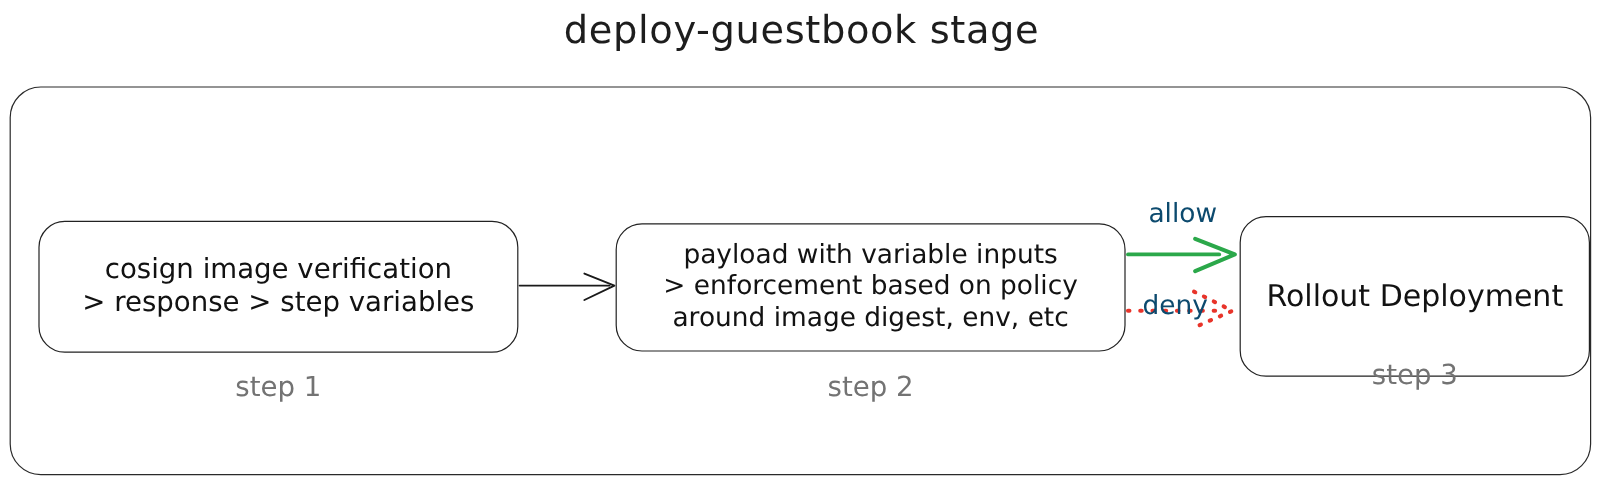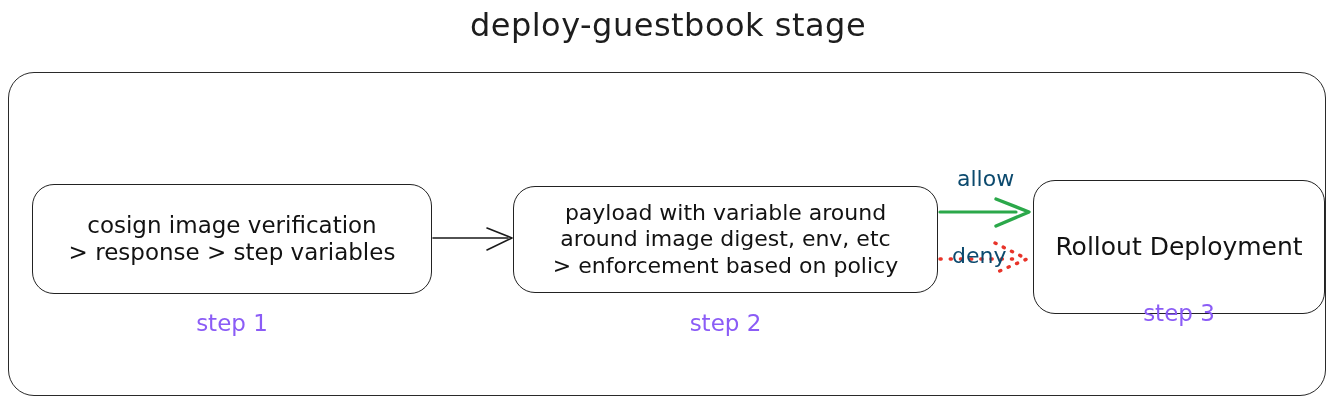--- a/index.html
+++ b/index.html
@@ -84,21 +84,21 @@
     top: 180px;
     width: 292px;
     height: 134px;
   }
   #step3-box .step-line { font-size: 25px; }
 
   
   .step-caption {
     position: absolute;
     font-size: 23px;
-    color: #8b5cf6;
+    color: #737373;
     text-align: center;
     white-space: nowrap;
   }
   #step1-caption { left: 32px; top: 310px; width: 400px; }
   #step2-caption { left: 513px; top: 310px; width: 425px; }
   #step3-caption { left: 1033px; top: 300px; width: 292px; }
 
   
   .edge-label {
     position: absolute;
@@ -144,23 +144,23 @@
   </g>
 </svg>
 
 <div class="step-box" id="step1-box">
   <div class="step-line">cosign image verification</div>
   <div class="step-line">&gt; response &gt; step variables</div>
 </div>
 <div class="step-caption" id="step1-caption">step 1</div>
 
 <div class="step-box" id="step2-box">
-  <div class="step-line">payload with variable around</div>
+  <div class="step-line">payload with variable inputs</div>
+  <div class="step-line">&gt; enforcement based on policy</div>
   <div class="step-line">around image digest, env, etc</div>
-  <div class="step-line">&gt; enforcement based on policy</div>
 </div>
 <div class="step-caption" id="step2-caption">step 2</div>
 
 <div class="step-box" id="step3-box">
   <div class="step-line">Rollout Deployment</div>
 </div>
 <div class="step-caption" id="step3-caption">step 3</div>
 
 <div class="edge-label" id="allow-label">allow</div>
 <div class="edge-label" id="deny-label">deny</div>

